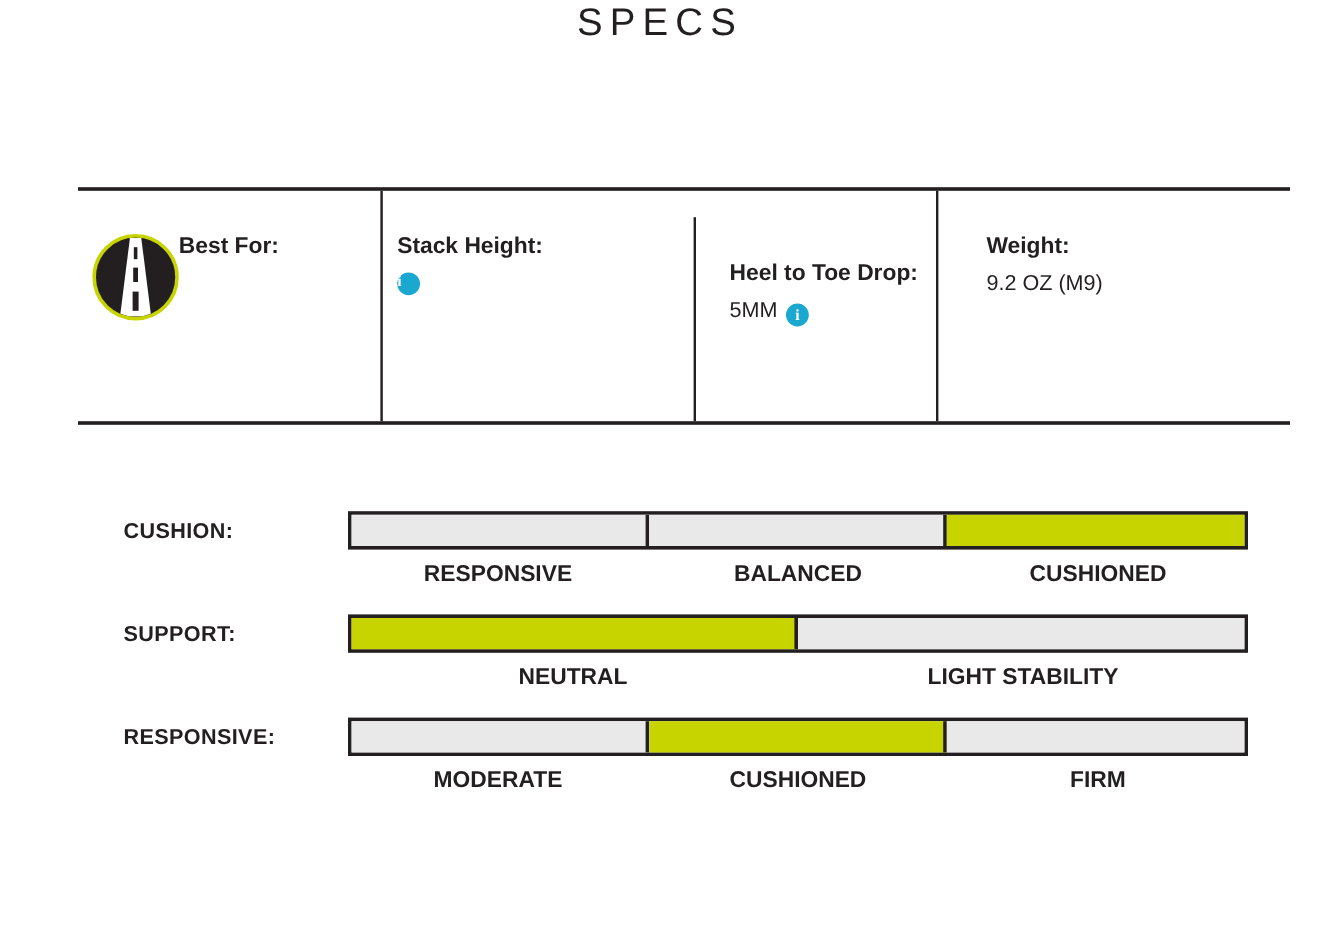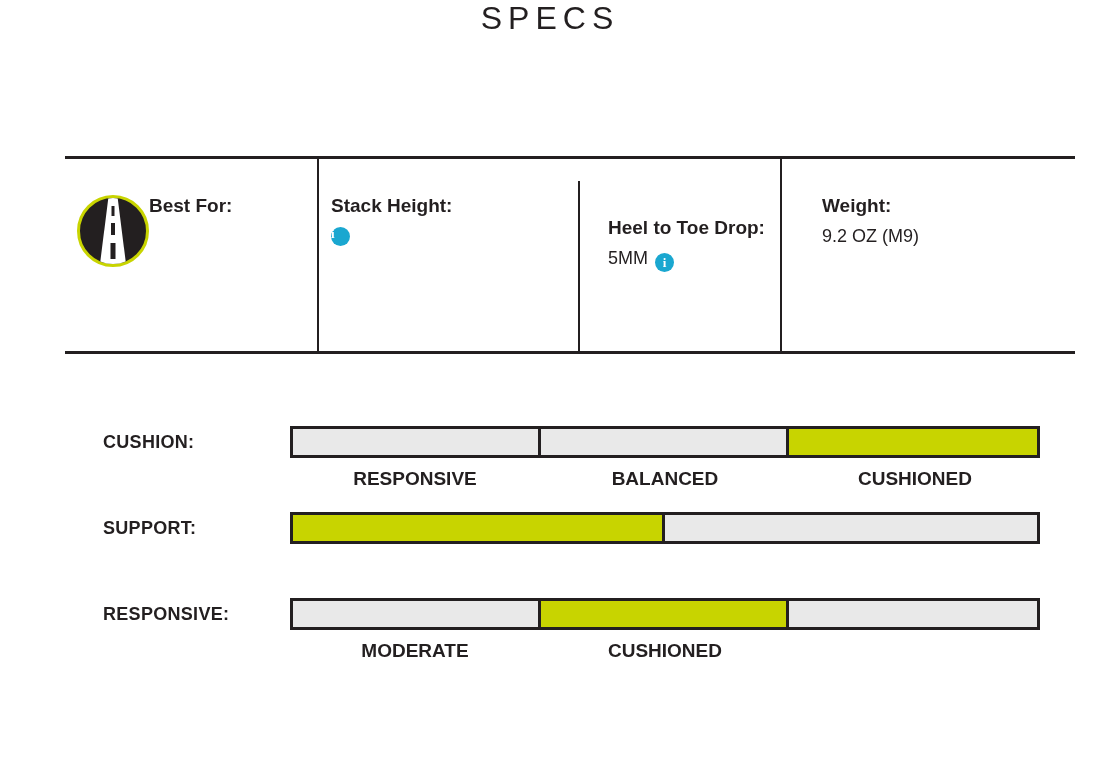--- a/index.html
+++ b/index.html
@@ -232,28 +232,33 @@
       <div class="tick" style="width:33.34%">CUSHIONED</div>
     </div>
   </div>
 
   <div class="meter-row">
     <div class="meter-label">SUPPORT:</div>
     <div class="meter-bar">
       <div class="seg on" style="width:50%"></div>
       <div class="seg" style="width:50%"></div>
     </div>
+    <div class="meter-ticks">
+      <div class="tick" style="width:50%">NEUTRAL</div>
+      <div class="tick" style="width:50%">LIGHT STABILITY</div>
+    </div>
   </div>
 
   <div class="meter-row">
     <div class="meter-label">RESPONSIVE:</div>
     <div class="meter-bar">
       <div class="seg" style="width:33.33%"></div>
       <div class="seg on" style="width:33.33%"></div>
       <div class="seg" style="width:33.34%"></div>
     </div>
     <div class="meter-ticks">
       <div class="tick" style="width:33.33%">MODERATE</div>
       <div class="tick" style="width:33.33%">CUSHIONED</div>
+      <div class="tick" style="width:33.34%">FIRM</div>
     </div>
   </div>
 
 </div>
 
 </body></html>

